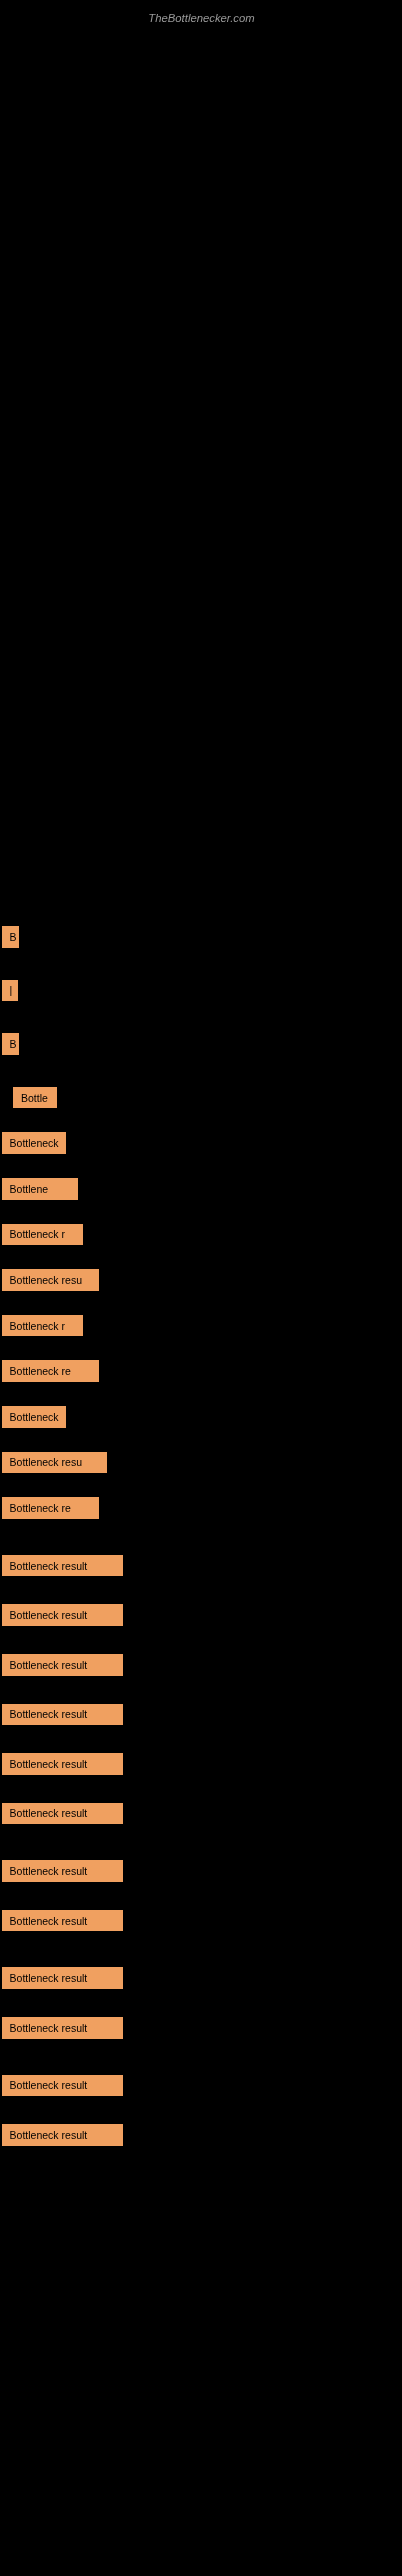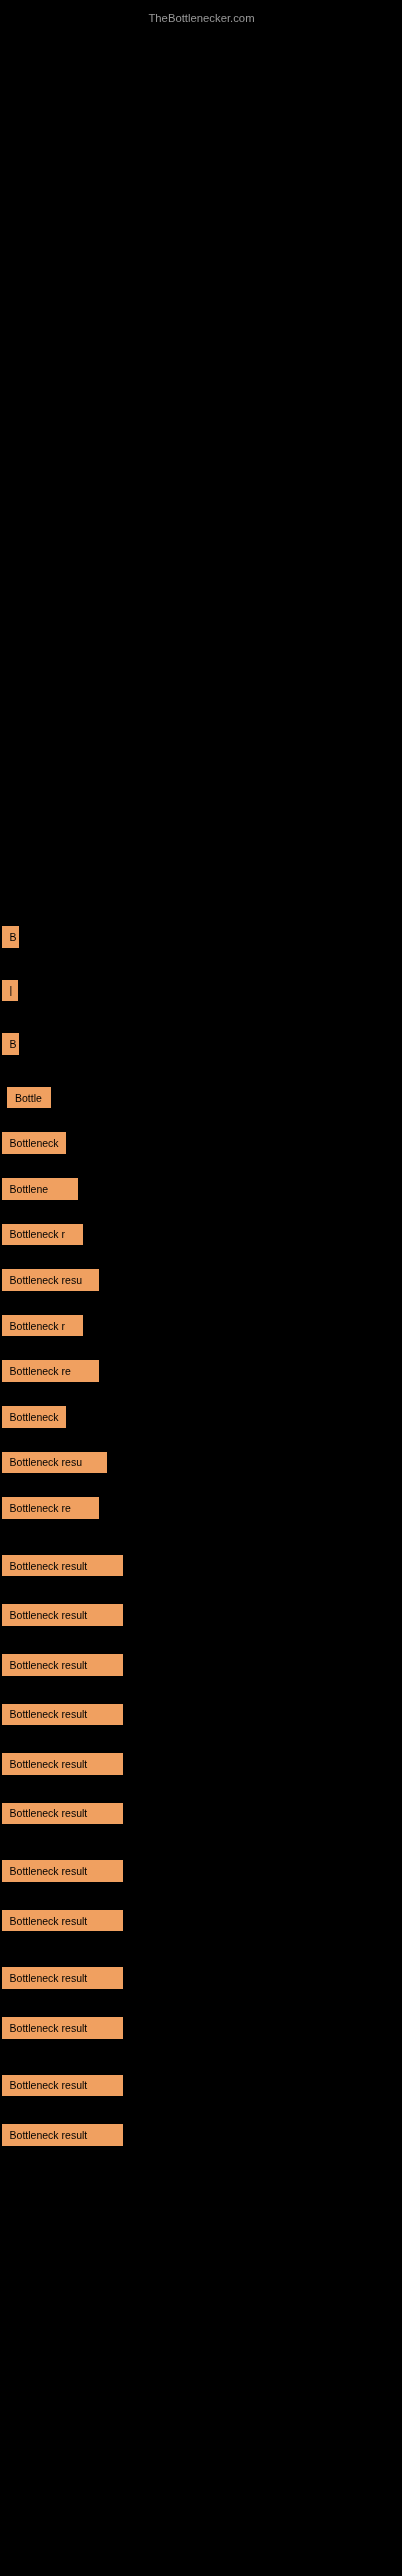--- a/index.html
+++ b/index.html
@@ -18,20 +18,21 @@
 
     .site-title {
       text-align: center;
       color: #999;
       font-size: 11.3px;
       padding: 8px 0;
       position: absolute;
       top: 4px;
       left: 0;
       right: 0;
+      font-style: italic;
     }
 
     .content-area {
       position: absolute;
       top: 0;
       left: 0;
       right: 0;
       bottom: 0;
     }
 
@@ -51,21 +52,21 @@
       font-size: 10.5px;
       font-weight: normal;
       white-space: nowrap;
       overflow: hidden;
     }
 
     
     .item-1  { width: 17.7px;  margin-top: 0;    margin-left: 1.6px; }
     .item-2  { width: 11.3px;  margin-top: 32px; margin-left: 1.6px; }
     .item-3  { width: 17.7px;  margin-top: 32px; margin-left: 1.6px; }
-    .item-4  { width: 44px;  margin-top: 32px; margin-left: 7px; }
+    .item-4  { width: 44px;  margin-top: 32px; margin-left: 13px; }
     .item-5  { width: 64px;  margin-top: 24px; margin-left: 1.6px; }
     .item-6  { width: 76px;  margin-top: 24px; margin-left: 1.6px; }
     .item-7  { width: 81px; margin-top: 24px; margin-left: 1.6px; }
     .item-8  { width: 97px; margin-top: 24px; margin-left: 1.6px; }
     .item-9  { width: 81px; margin-top: 24px; margin-left: 1.6px; }
     .item-10 { width: 97px; margin-top: 24px; margin-left: 1.6px; }
     .item-11 { width: 64px;  margin-top: 24px; margin-left: 1.6px; }
     .item-12 { width: 105px; margin-top: 24px; margin-left: 1.6px; }
     .item-13 { width: 97px; margin-top: 24px; margin-left: 1.6px; }
     .item-14 { width: 121px; margin-top: 36px; margin-left: 1.6px; }

